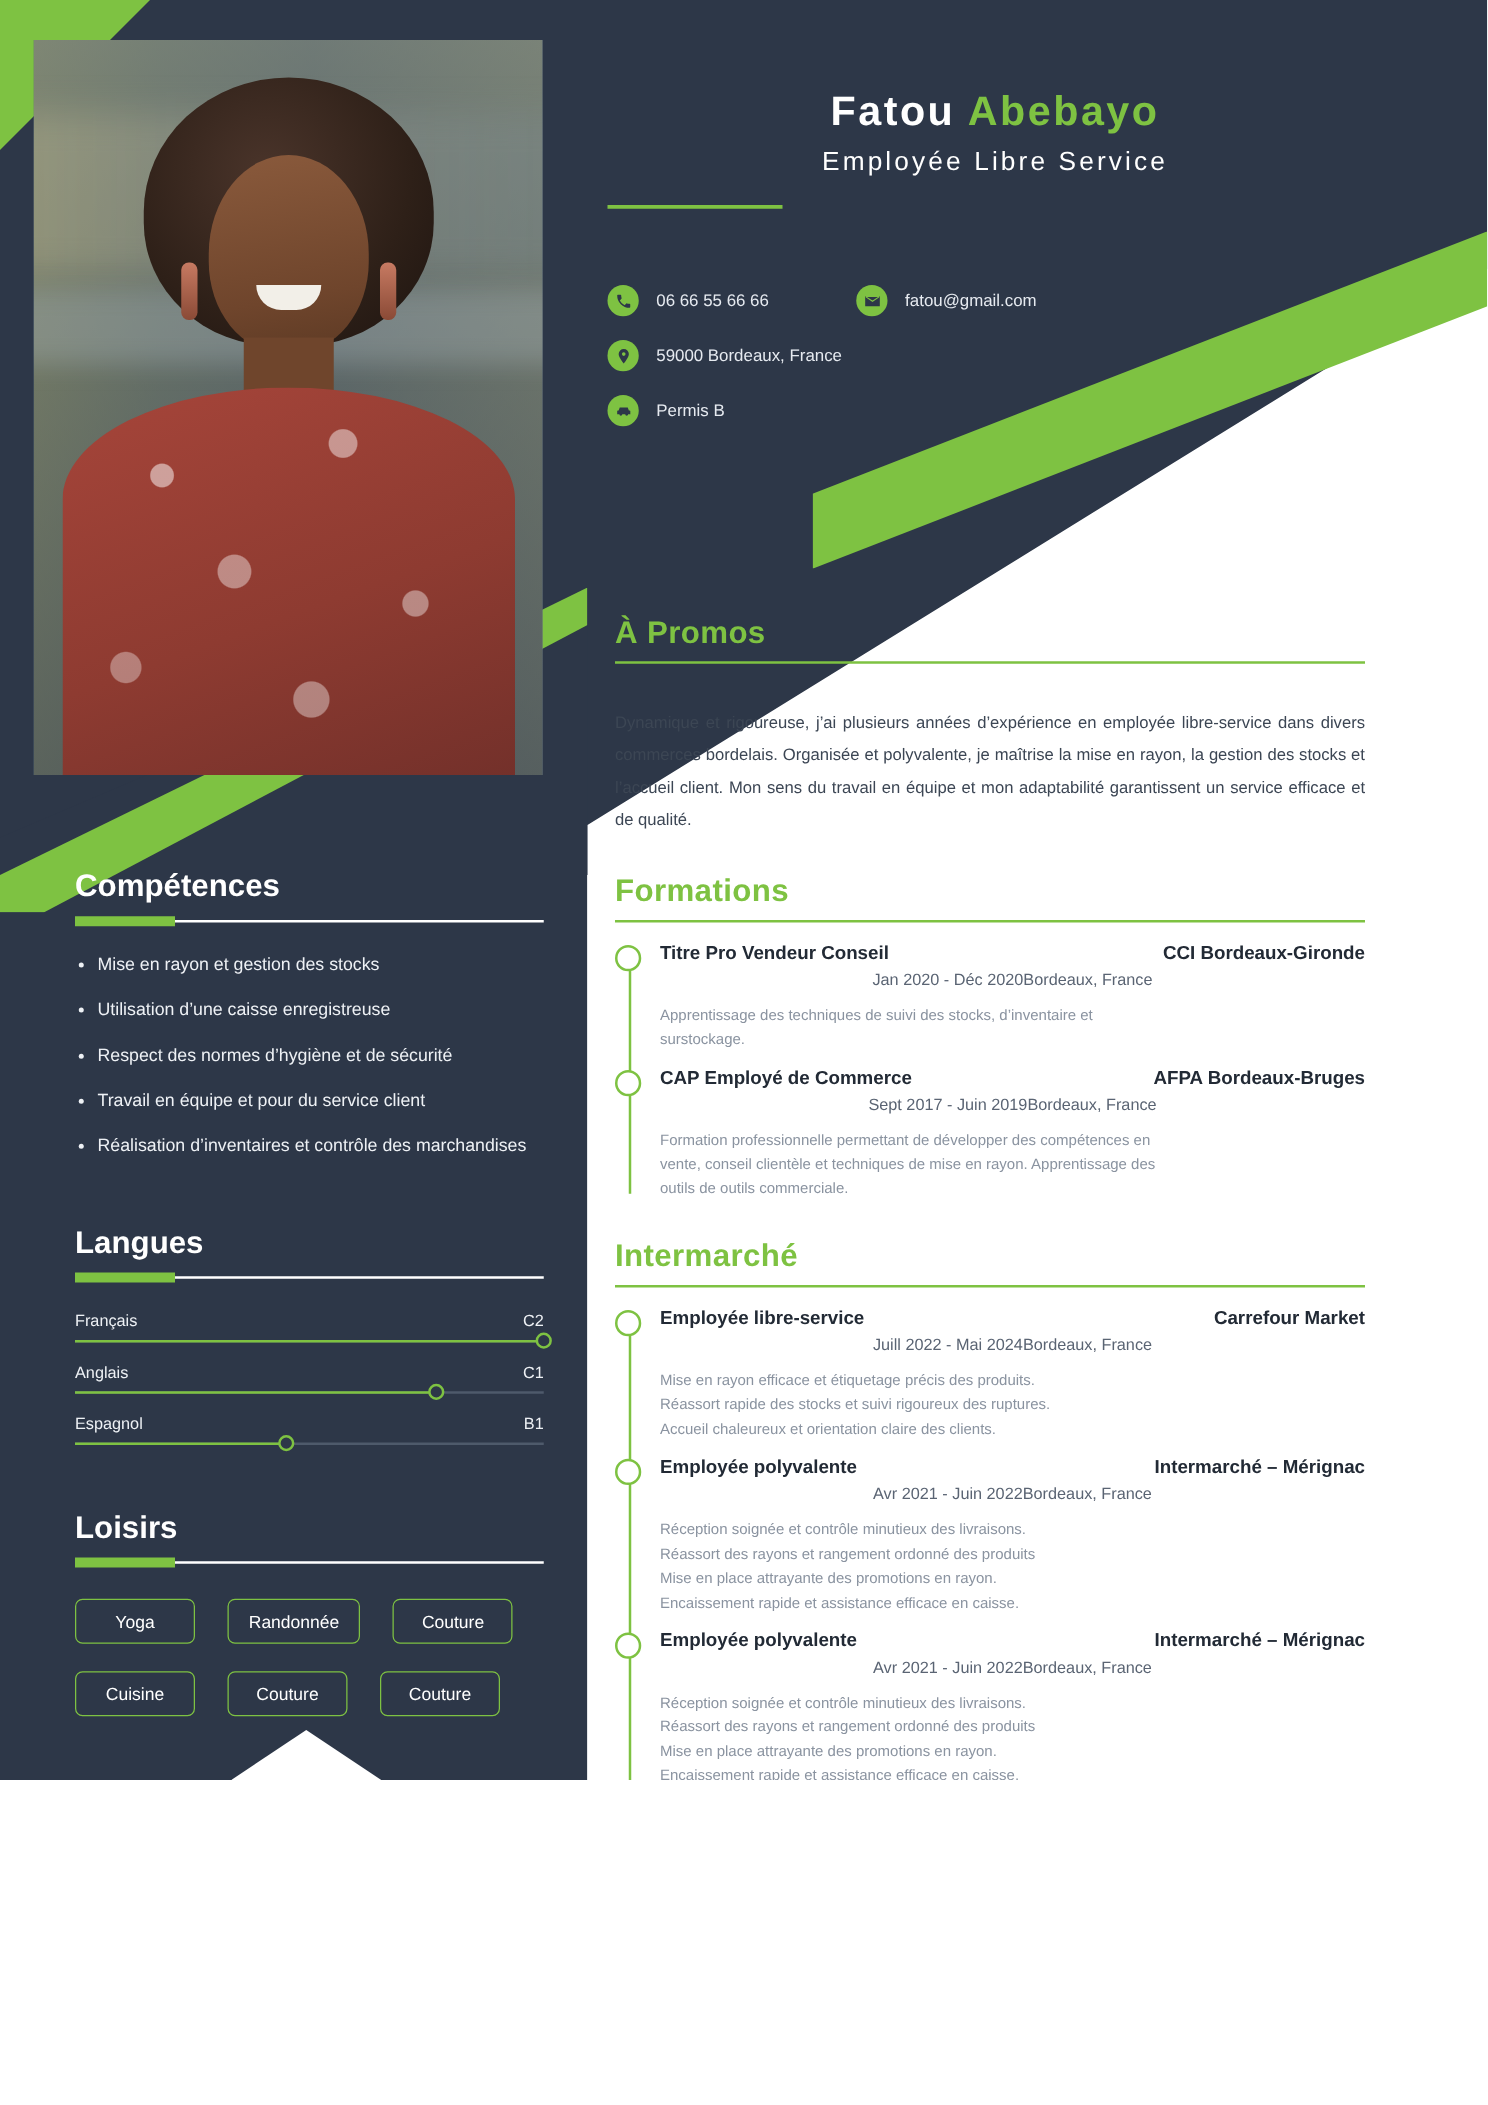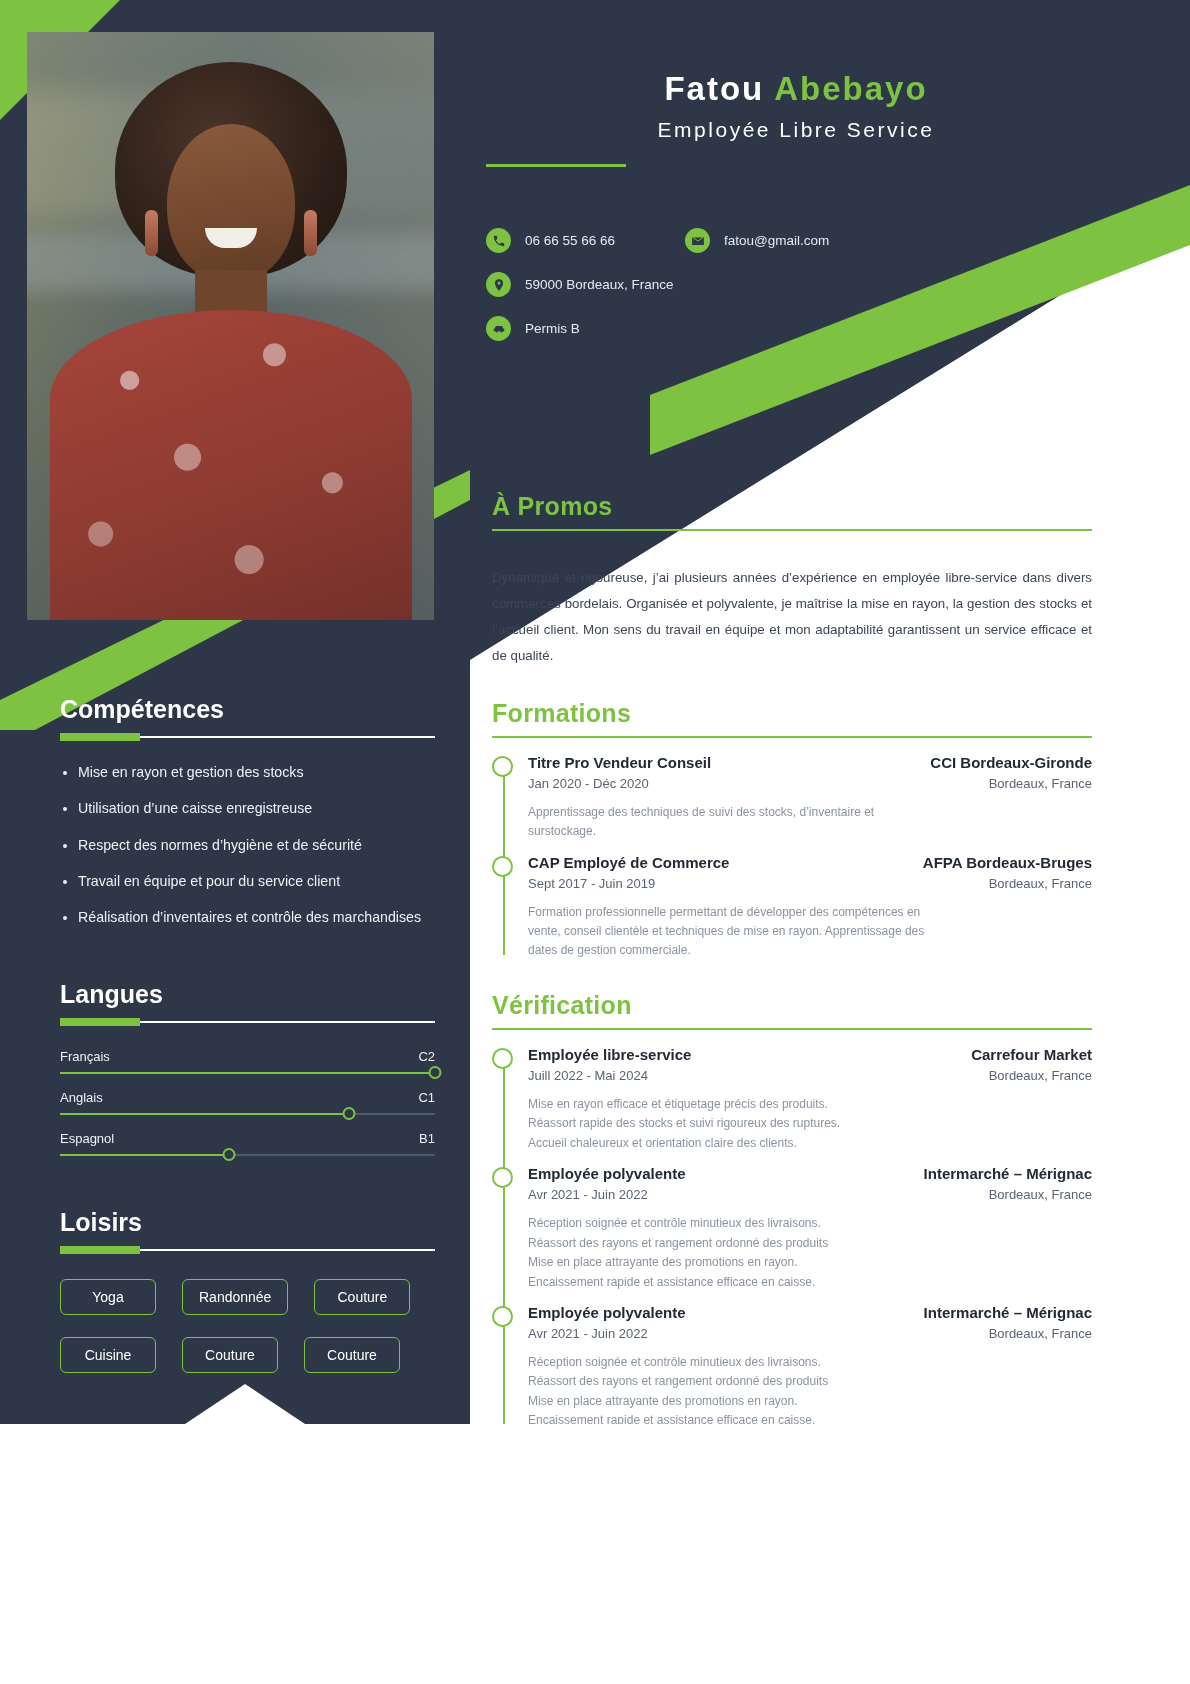--- a/index.html
+++ b/index.html
@@ -179,21 +179,21 @@
   .tl-item { position: relative; margin-bottom: 12px; }
   .tl-item:last-child { margin-bottom: 0; }
   .tl-dot {
     position:absolute; left:-36px; top:2px;
     width:21px; height:21px; border-radius:50%;
     border:2px solid #7ec242; background:#ffffff;
   }
   .tl-head { display:flex; justify-content:space-between; align-items:flex-start; }
   .tl-role { font-size:15px; font-weight:bold; color:#222a35; }
   .tl-org  { font-size:15px; font-weight:bold; color:#222a35; text-align:right; }
-  .tl-sub  { display:flex; justify-content:space-between; margin-top:5px; }
+  .tl-sub  { display:flex; justify-content:center; margin-top:5px; }
   .tl-date { font-size:13px; color:#5a6473; }
   .tl-loc  { font-size:13px; color:#5a6473; text-align:right; }
   .tl-desc { margin-top:12px; font-size:12px; line-height:1.62; color:#8a93a0; }
   .tl-desc div { white-space: nowrap; }
 
   
   .left { position: absolute; left: 60px; top: 695px; width: 375px; color:#fff; }
   .sec-title-l { font-size:25px; font-weight:bold; color:#ffffff; }
   .sec-rule-l { position:relative; height:2px; background:#ffffff; margin-top:12px; }
   .sec-rule-l:before {
@@ -336,29 +336,29 @@
             <span class="tl-role">CAP Employé de Commerce</span>
             <span class="tl-org">AFPA Bordeaux-Bruges</span>
           </div>
           <div class="tl-sub">
             <span class="tl-date">Sept 2017 - Juin 2019</span>
             <span class="tl-loc">Bordeaux, France</span>
           </div>
           <div class="tl-desc">
             <div>Formation professionnelle permettant de développer des compétences en</div>
             <div>vente, conseil clientèle et techniques de mise en rayon. Apprentissage des</div>
-            <div>dates de gestion commerciale.</div>
+            <div>outils de outils commerciale.</div>
           </div>
         </div>
 
       </div>
     </div>
 
     <div class="block">
-      <div class="sec-title-r">Vérification</div>
+      <div class="sec-title-r">Intermarché</div>
       <div class="sec-rule-r"></div>
       <div class="timeline">
 
         <div class="tl-item">
           <span class="tl-dot"></span>
           <div class="tl-head">
             <span class="tl-role">Employée libre-service</span>
             <span class="tl-org">Carrefour Market</span>
           </div>
           <div class="tl-sub">

